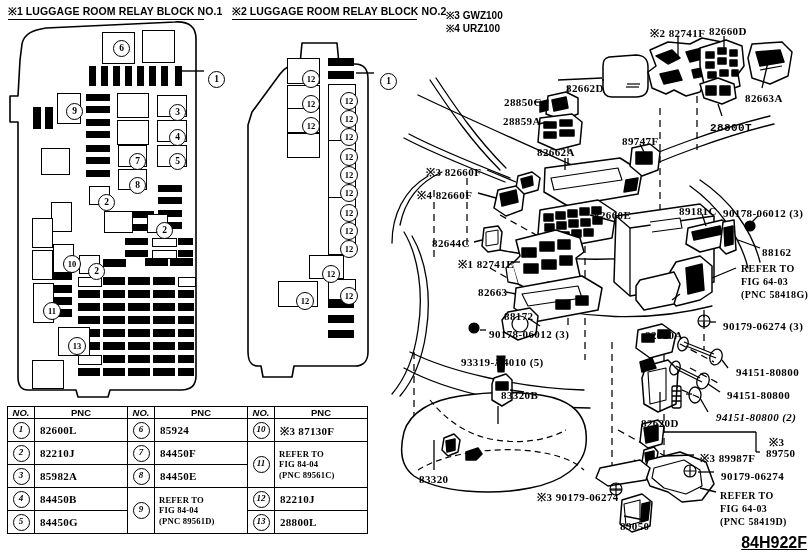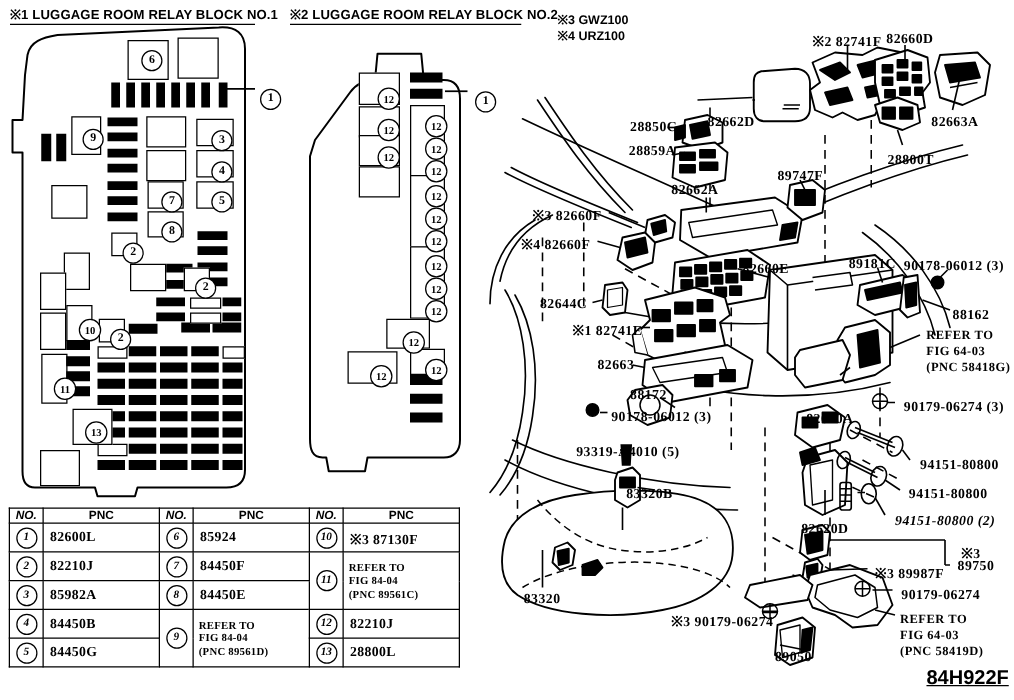--- a/index.html
+++ b/index.html
@@ -550,22 +550,22 @@
       <div class="num n2" style="left: 340px; top: 240px; width: 16px; height: 16px;">12</div>
       <div class="num n2" style="left: 322px; top: 265px; width: 16px; height: 16px;">12</div>
       <div class="num n2" style="left: 296px; top: 292px; width: 16px; height: 16px;">12</div>
       <div class="num n2" style="left: 340px; top: 287px; width: 16px; height: 16px;">12</div>
     </div>
 
   <div id="parts-layer">
       <div class="lbl" style="left: 650px; top: 25px;">※2 82741F</div>
       <div class="lbl" style="left: 709px; top: 25px;">82660D</div>
       <div class="lbl" style="left: 745px; top: 92px;">82663A</div>
-      <div class="lbl" style="left: 710px; top: 122px;">28800T</div>
-      <div class="lbl" style="left: 566px; top: 92px;">82662D</div>
+      <div class="lbl" style="left: 710px; top: 122px; font-family: Liberation Mono, monospace;">28800T</div>
+      <div class="lbl" style="left: 566px; top: 82px;">82662D</div>
       <div class="lbl" style="left: 504px; top: 96px;">28850C</div>
       <div class="lbl" style="left: 503px; top: 115px;">28859A</div>
       <div class="lbl" style="left: 622px; top: 135px;">89747F</div>
       <div class="lbl" style="left: 537px; top: 146px;">82662A</div>
       <div class="lbl" style="left: 426px; top: 164px;">※3 82660F</div>
       <div class="lbl" style="left: 417px; top: 187px;">※4 82660F</div>
       <div class="lbl" style="left: 594px; top: 209px;">82660E</div>
       <div class="lbl" style="left: 679px; top: 205px;">89181C</div>
       <div class="lbl" style="left: 723px; top: 207px;">90178-06012 (3)</div>
       <div class="lbl" style="left: 762px; top: 246px; text-align: right;">88162</div>

